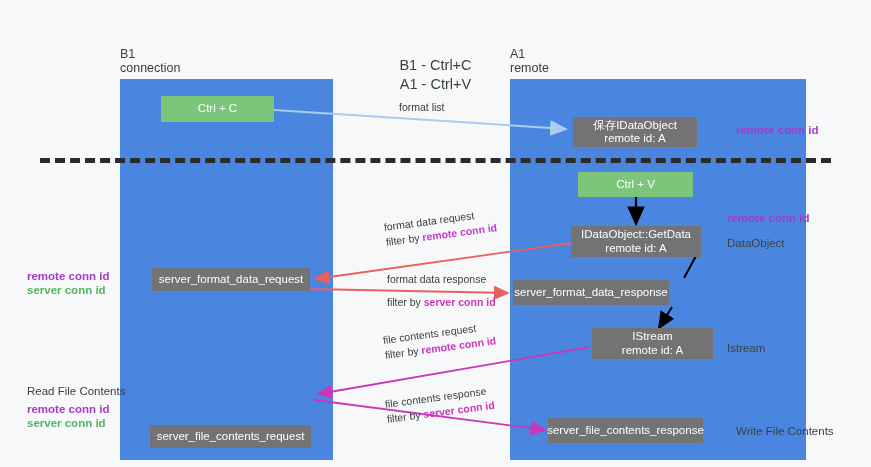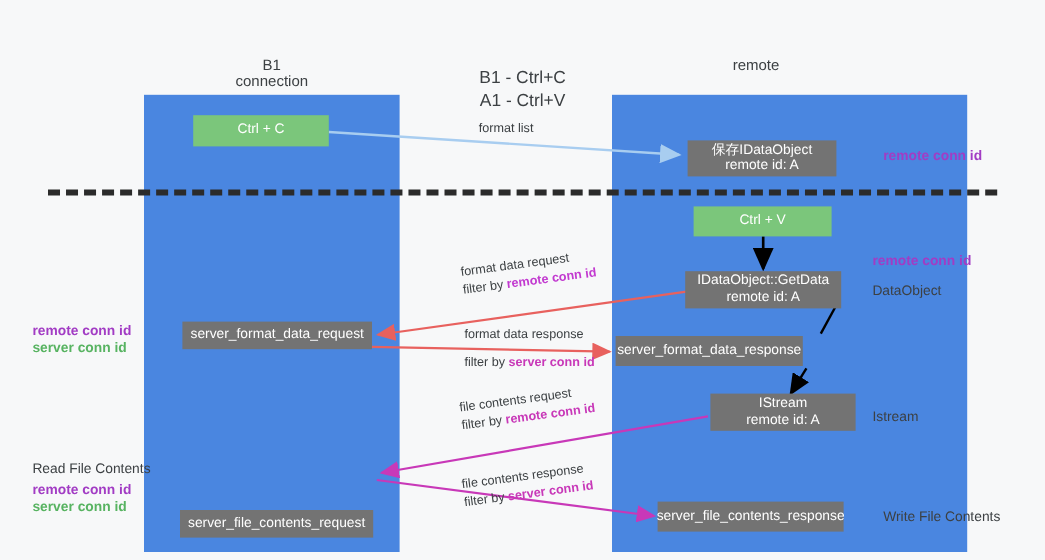--- a/index.html
+++ b/index.html
@@ -8,21 +8,21 @@
     background:#f7f8f9;
     font-family:"Liberation Sans","DejaVu Sans",sans-serif;
     position:relative;overflow:hidden;
     color:#3c4043;
   }
   #stage{position:absolute;inset:0;}
   .lane{position:absolute;background:#4a86e0;}
   .lane-b1{left:120px;top:79px;width:213px;height:381px;}
   .lane-a1{left:510px;top:79px;width:296px;height:381px;}
 
-  .col-head{position:absolute;text-align:center;font-size:12.5px;line-height:14px;color:#3c4043;}
+  .col-head{position:absolute;text-align:left;font-size:12.5px;line-height:14px;color:#3c4043;}
   .col-head .l1{display:block;}
   .col-head .l2{display:block;}
 
   .title{position:absolute;left:0;right:0;top:8px;text-align:center;font-size:14.5px;line-height:19px;color:#3c4043;margin-top:48px;}
 
   .node{position:absolute;display:flex;align-items:center;justify-content:center;
         text-align:center;color:#ffffff;font-size:11.5px;line-height:13.5px;
         box-sizing:border-box;padding:2px 14px;}
   .node.green{background:#7bc67b;}
   .node.orange{background:#737373;}
@@ -48,20 +48,21 @@
   <div class="title">
     <div>B1 - Ctrl+C</div>
     <div>A1 - Ctrl+V</div>
   </div>
 
   <div class="col-head" style="left:120px;top:47px;width:213px;">
     <span class="l1">B1</span>
     <span class="l2">connection</span>
   </div>
   <div class="col-head" style="left:510px;top:47px;width:240px;">
+    <span class="l1">A1</span>
     <span class="l2">remote</span>
   </div>
 
   <div class="lane lane-b1"></div>
   <div class="lane lane-a1"></div>
 
   <svg class="wires" xmlns="http://www.w3.org/2000/svg">
     <defs>
       <marker id="ah-blue" markerWidth="9" markerHeight="8" refX="8" refY="4" orient="auto">
         <path d="M0,0 L9,4 L0,8 z" fill="#a8cdf0"></path>

